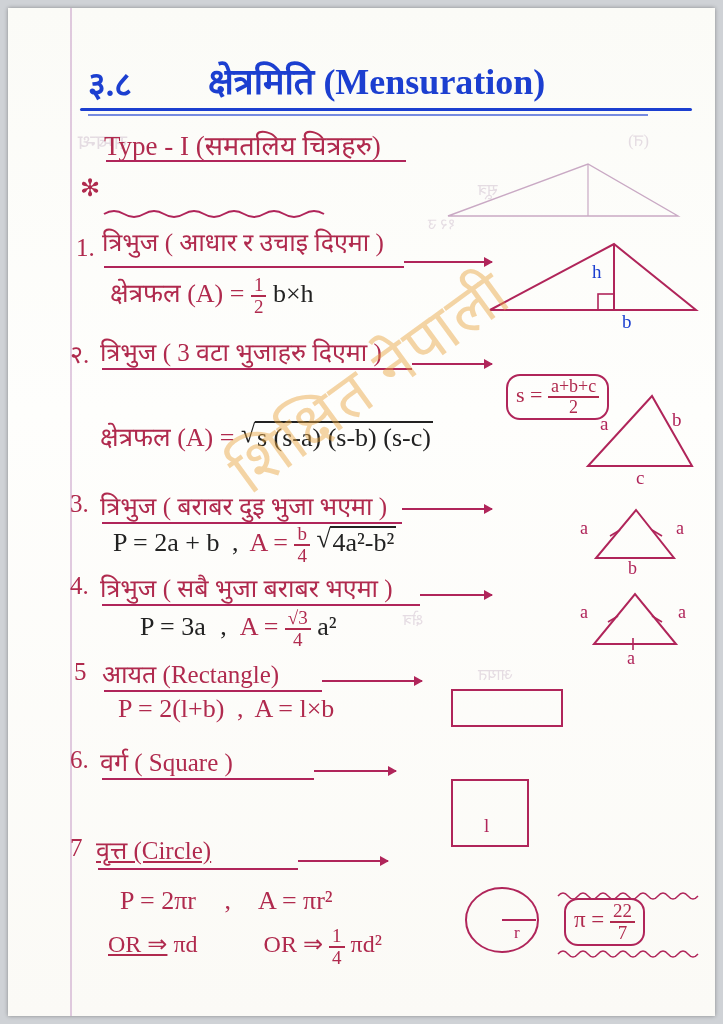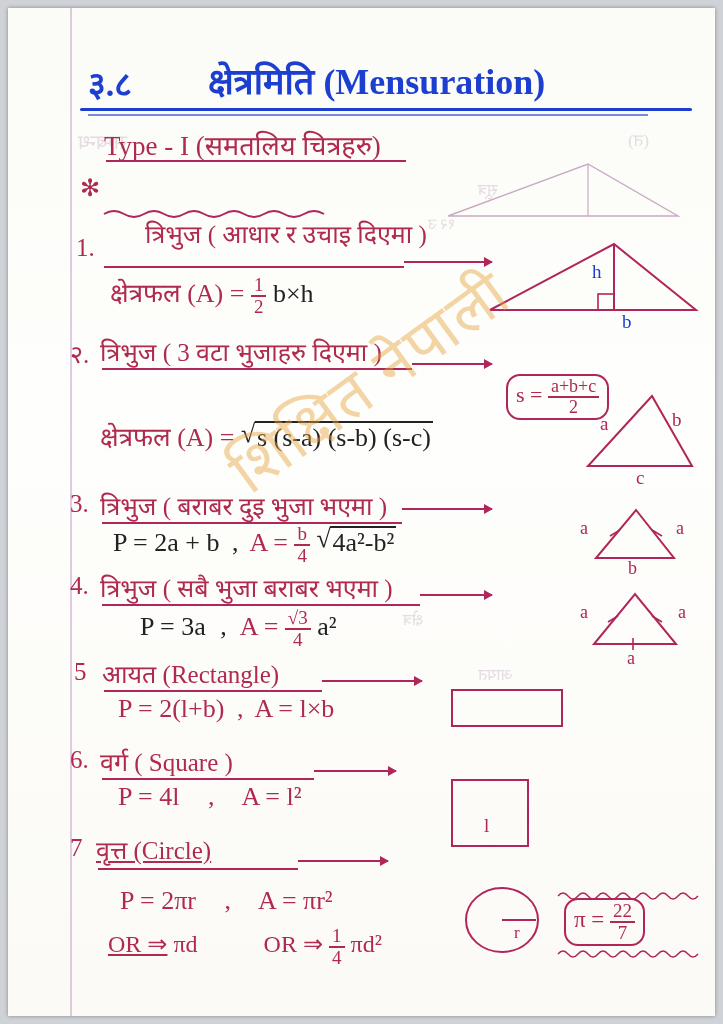--- a/index.html
+++ b/index.html
@@ -116,21 +116,21 @@
 
   <div class="abs hand crim type-line">Type - I (समतलिय चित्रहरु)</div>
   <div class="abs type-underline"></div>
 
   <div class="abs hand crim star">✻</div>
   <svg class="abs squiggle" viewBox="0 0 230 10" preserveAspectRatio="none">
     <path d="M0,6 Q10,0 20,6 T40,6 T60,6 T80,6 T100,6 T120,6 T140,6 T160,6 T180,6 T200,6 T220,6" fill="none" stroke="#b0255a" stroke-width="2"></path>
   </svg>
 
   <div class="abs hand crim num" style="left:68px;top:226px;">1.</div>
-  <div class="abs hand crim itm" style="left:94px;top:208px;margin-left:43px;">त्रिभुज ( आधार र उचाइ दिएमा )</div>
+  <div class="abs hand crim itm" style="left:94px;top:216px;">त्रिभुज ( आधार र उचाइ दिएमा )</div>
   <div class="abs uline" style="left:96px;top:258px;width:300px;"></div>
   <div class="abs arrow" style="left:396px;top:253px;width:88px;"></div>
 
   <div class="abs hand crim formula" style="left:102px;top:266px;">
     <span>क्षेत्रफल (A) =</span>
     <span class="frac"><span class="top">1</span><span class="bot">2</span></span>
     <span class="blk">b×h</span>
   </div>
 
   <svg class="abs" style="left:478px;top:232px;" width="215" height="80">
@@ -226,27 +226,20 @@
 
   <svg class="abs" style="left:440px;top:676px;" width="120" height="48">
     <rect x="4" y="6" width="110" height="36" fill="none" stroke="#b0255a" stroke-width="2"></rect>
   </svg>
 
   <div class="abs hand crim num" style="left:62px;top:738px;">6.</div>
   <div class="abs hand crim itm" style="left:92px;top:736px;">वर्ग ( Square )</div>
   <div class="abs uline" style="left:94px;top:770px;width:212px;"></div>
   <div class="abs arrow" style="left:306px;top:762px;width:82px;"></div>
 
-  <div class="abs hand crim formula" style="left:110px;top:774px;">
-    <span>P =</span>
-    <span>4l</span>
-    <span style="margin:0 22px;">,</span>
-    <span>A =</span>
-    <span>l²</span>
-  </div>
 
   <svg class="abs" style="left:438px;top:766px;" width="96" height="80">
     <rect x="6" y="6" width="76" height="66" fill="none" stroke="#b0255a" stroke-width="2"></rect>
     <line x1="38" y1="0" x2="50" y2="0" stroke="#b0255a" stroke-width="1.6" transform="translate(0,6)"></line>
     <line x1="0" y1="33" x2="0" y2="45" stroke="#b0255a" stroke-width="1.6" transform="translate(6,0)"></line>
     <line x1="82" y1="33" x2="82" y2="45" stroke="#b0255a" stroke-width="1.6"></line>
     <line x1="38" y1="72" x2="50" y2="72" stroke="#b0255a" stroke-width="1.6"></line>
     <text x="38" y="58" font-size="19" fill="#b0255a" font-family="Liberation Serif, serif">l</text>
   </svg>
 

